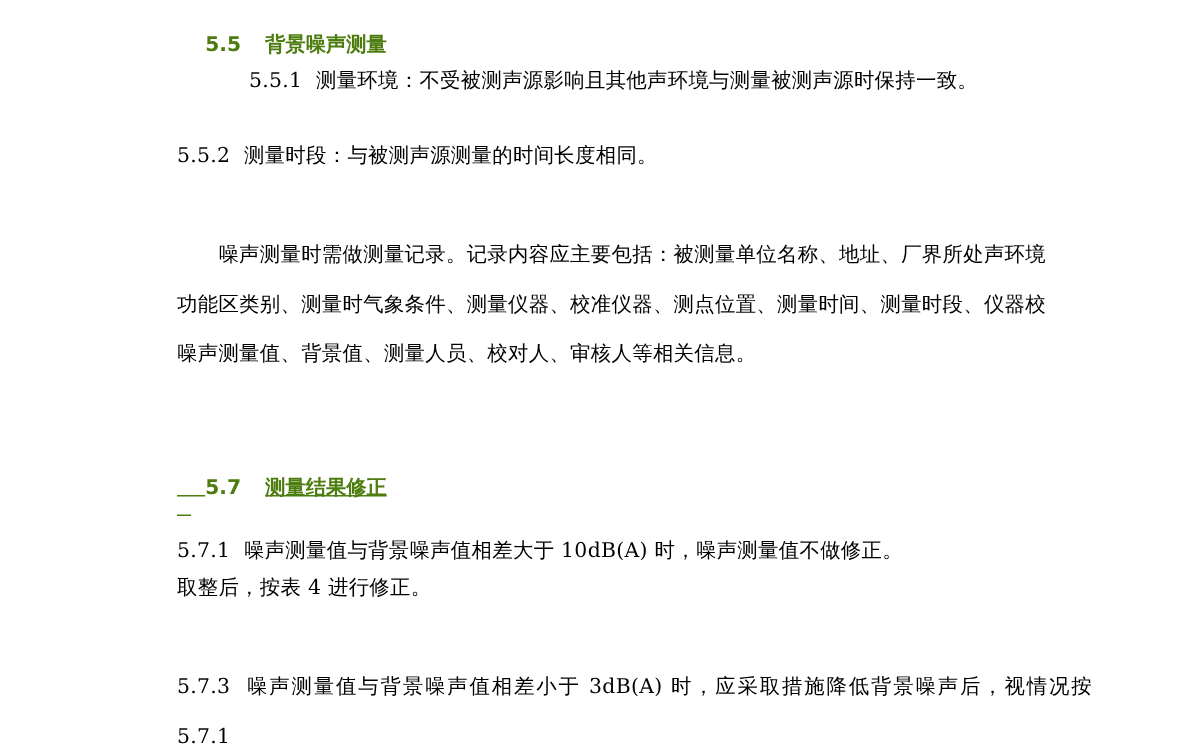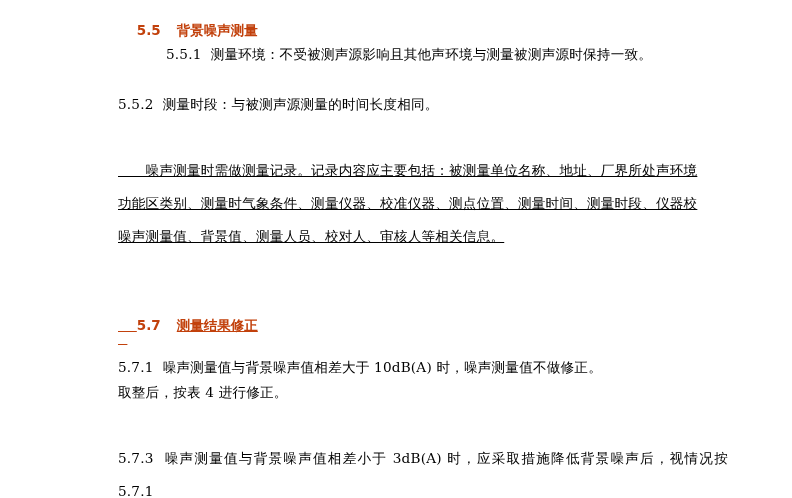--- a/index.html
+++ b/index.html
@@ -18,21 +18,21 @@
     position: relative;
     width: 792px;
     height: 498px;
     box-sizing: border-box;
     padding: 8px 70px 0 118px;
   }
   .heading {
     font-family: "DejaVu Sans", "Liberation Sans", sans-serif;
     font-weight: bold;
     font-size: 13.5px;
-    color: #c2410c;
+    color: #4d7c0f;
     margin: 0;
     padding: 0;
     line-height: 1.0;
     white-space: pre;
   }
   .heading .num {
     display: inline-block;
     min-width: 40px;
   }
   .para {
@@ -41,21 +41,21 @@
     margin: 0;
     padding: 0;
     text-align: justify;
     letter-spacing: 0.2px;
   }
   .blk-5-5-title { position: absolute; left: 118px; top: 10px; }
   .blk-5-5-1 { position: absolute; left: 118px; top: 48px; margin-left: 48px; }
   .blk-5-5-2 { position: absolute; left: 118px; top: 81px; margin-top: 17px; }
   .blk-5-6-title { position: absolute; left: 118px; top: 117px; }
   .blk-5-6-body { position: absolute; left: 118px; top: 154px; width: 608px; }
-  .blk-5-6-body p { margin: 0 0 0 0; line-height: 33px; text-decoration: underline; }
+  .blk-5-6-body p { margin: 0 0 0 0; line-height: 33px; }
   .blk-5-7-title { position: absolute; left: 118px; top: 305px; text-decoration: underline; }
   .blk-5-7-1 { position: absolute; left: 118px; top: 361px; }
   .blk-5-7-2 { position: absolute; left: 118px; top: 376px; width: 610px; }
   .blk-5-7-2 p { margin: 0; line-height: 33px; }
   .blk-5-7-3 { position: absolute; left: 118px; top: 442px; width: 610px; }
   .blk-5-7-3 p { margin: 0; line-height: 33px; }
 </style>
 </head>
 <body>
 

